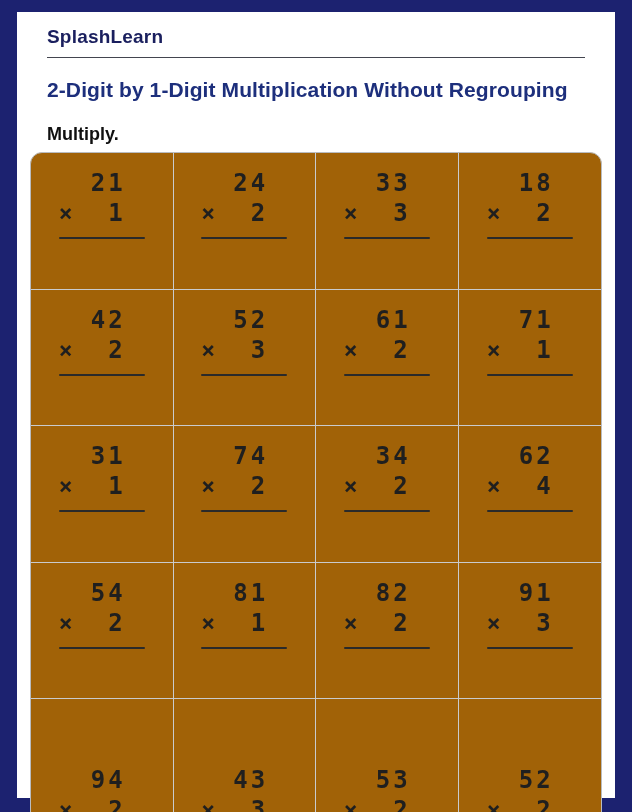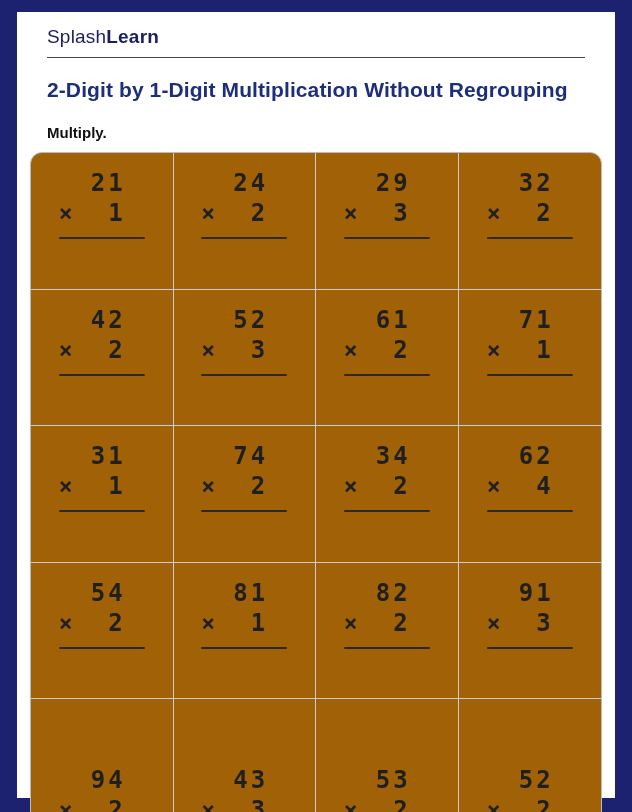--- a/index.html
+++ b/index.html
@@ -10,37 +10,37 @@
     font-family: "Liberation Sans", sans-serif;
     overflow: hidden;
   }
   .page {
     position: absolute;
     top: 12px; left: 17px; right: 17px; bottom: 14px;
     background: #ffffff;
   }
   .header { padding: 14px 30px 0 30px; }
   .logo { font-size: 19px; color: #1a1f5e; letter-spacing: 0.2px; }
-  .logo .logo-bold { font-weight: normal; }
+  .logo .logo-bold { font-weight: bold; }
   .logo .logo-light { font-weight: bold; }
   .header-rule {
     margin: 9px 0 0 0;
     border: none;
     border-top: 1.5px solid #43454f;
   }
   .title {
     margin: 20px 30px 12px 30px;
     font-size: 21px;
     font-weight: bold;
     color: #1d2f7c;
     letter-spacing: 0.1px;
   }
   .instruction {
     margin: 22px 30px 0 30px;
-    font-size: 15px;
+    font-size: 18px;
     font-weight: bold;
     color: #101010;
   }
   .grid {
     position: absolute;
     left: 13px; top: 140px;
     width: 572px; height: 685px;
     border: 1.5px solid #b9bcc0;
     border-radius: 12px;
     overflow: hidden;
@@ -120,32 +120,32 @@
       <div class="op-row">
         <span class="times">×</span>
         <span class="multiplier">2</span>
       </div>
       <div class="answer-line"></div>
     </div>
   </div>
 
   <div class="cell">
     <div class="problem">
-      <div class="multiplicand">29</div>
+      <div class="multiplicand">33</div>
       <div class="op-row">
         <span class="times">×</span>
         <span class="multiplier">3</span>
       </div>
       <div class="answer-line"></div>
     </div>
   </div>
 
   <div class="cell">
     <div class="problem">
-      <div class="multiplicand">32</div>
+      <div class="multiplicand">18</div>
       <div class="op-row">
         <span class="times">×</span>
         <span class="multiplier">2</span>
       </div>
       <div class="answer-line"></div>
     </div>
   </div>
 
   <div class="cell">
     <div class="problem">

